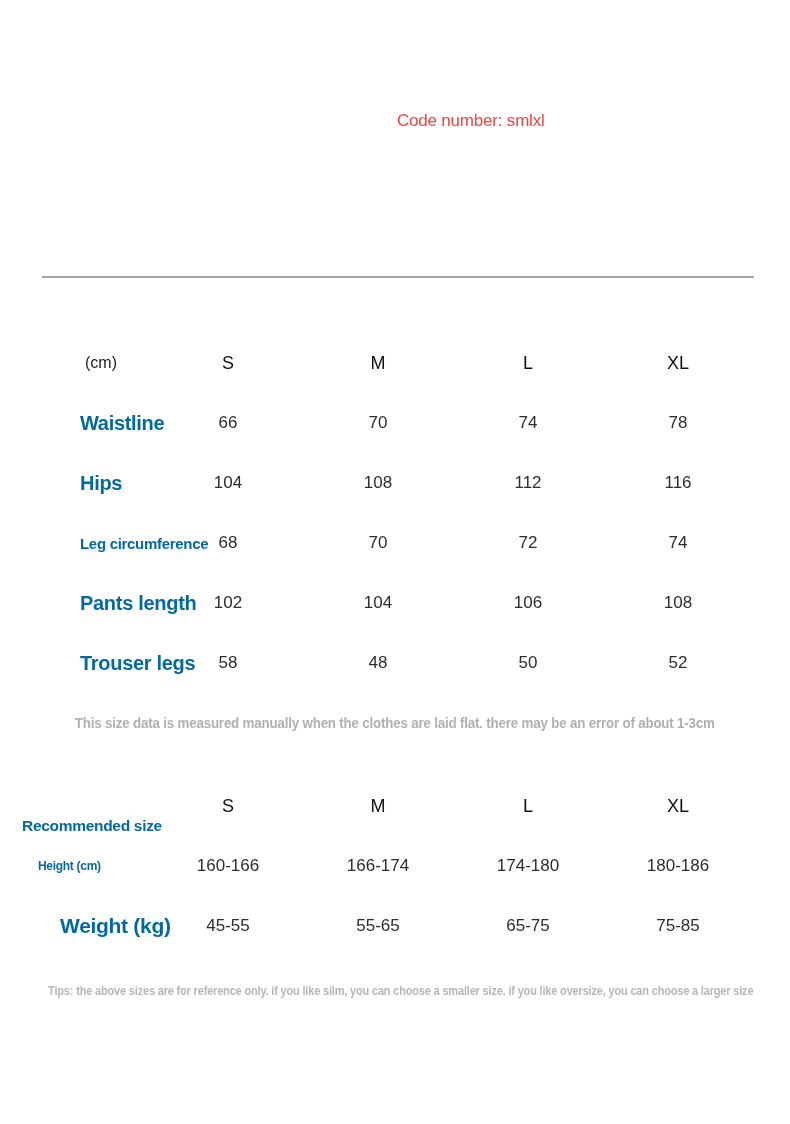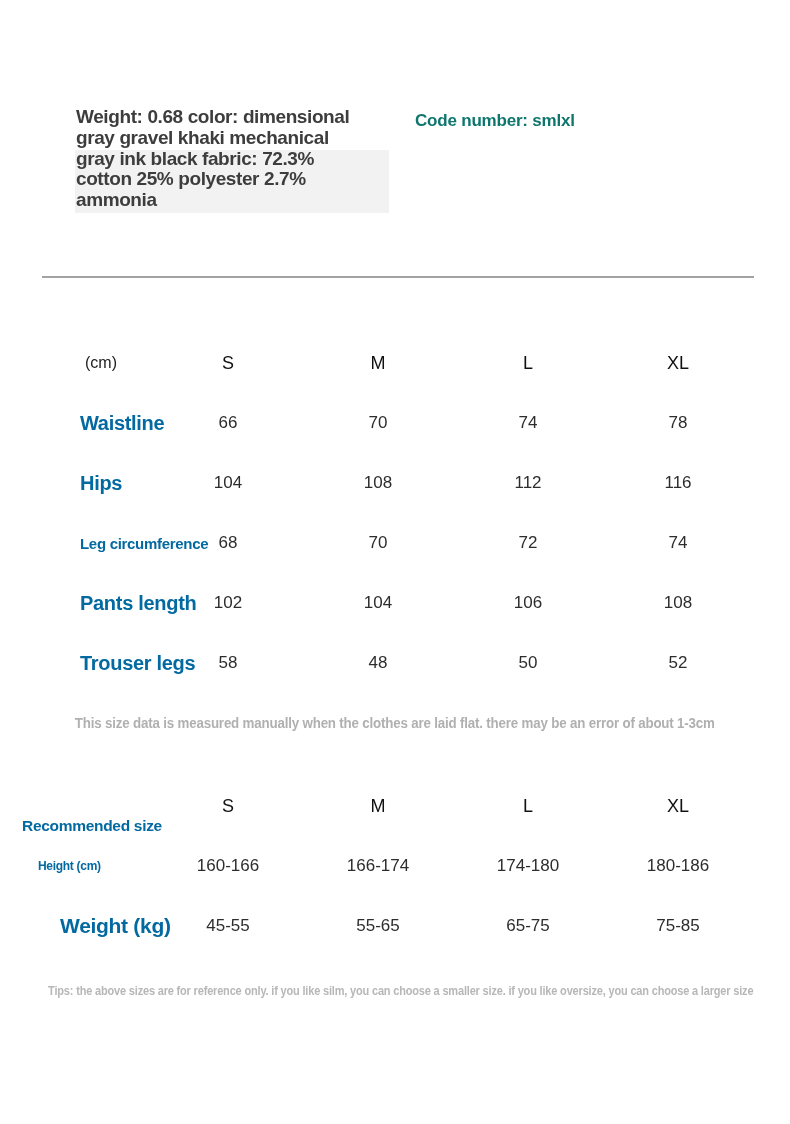--- a/index.html
+++ b/index.html
@@ -34,26 +34,26 @@
     z-index: 1;
     font-size: 19px;
     line-height: 20.8px;
     font-weight: 700;
     letter-spacing: -0.4px;
     color: #3d3d3d;
     white-space: nowrap;
   }
   .code {
     position: absolute;
-    left: 415px;
+    left: 397px;
     top: 111px;
     font-size: 17px;
-    font-weight: 700;
+    font-weight: 400;
     letter-spacing: -0.2px;
-    color: #0f766e;
+    color: #ef4444;
     white-space: nowrap;
   }
 
   
   .divider {
     position: absolute;
     left: 42px;
     top: 276px;
     width: 712px;
     height: 2px;
@@ -129,30 +129,20 @@
     font-weight: 600;
     letter-spacing: -0.2px;
     color: #b7b7b7;
   }
 </style>
 </head>
 <body>
 
 <div class="page">
 
-  <section class="info">
-    <div class="highlight"></div>
-    <div class="desc">
-      <div>Weight: 0.68 color: dimensional</div>
-      <div>gray gravel khaki mechanical</div>
-      <div>gray ink black fabric: 72.3%</div>
-      <div>cotton 25% polyester 2.7%</div>
-      <div>ammonia</div>
-    </div>
-  </section>
 
   <div class="code">Code number: smlxl</div>
 
   <div class="divider"></div>
 
   <section class="tbl t1">
     <div class="row hdr">
       <div class="unit">(cm)</div>
       <div class="col">S</div>
       <div class="col">M</div>

